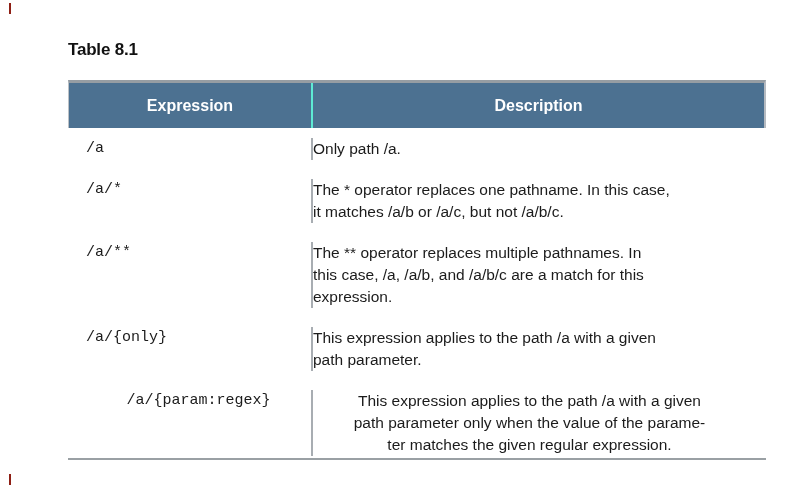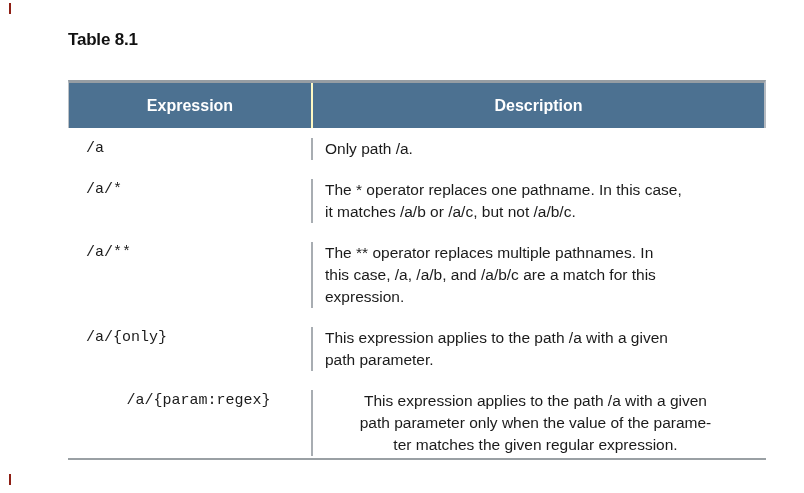--- a/index.html
+++ b/index.html
@@ -6,49 +6,49 @@
   body{
     width:804px;height:493px;background:#ffffff;overflow:hidden;position:relative;
     font-family:"Liberation Sans",sans-serif;color:#1b1b1b;
     -webkit-font-smoothing:antialiased;
   }
   .edge-mark{position:absolute;left:9px;width:2px;height:11px;background:#8e1f15;}
   .edge-mark.top{top:3px;}
   .edge-mark.bottom{top:474px;}
 
   .table-caption{
-    position:absolute;left:68px;top:30px;display:flex;gap:13px;
+    position:absolute;left:68px;top:40px;display:flex;gap:13px;
     font-size:17px;font-weight:bold;color:#111;letter-spacing:0.2px;white-space:nowrap;
   }
   .caption-label{letter-spacing:-0.2px;}
 
   .mvc-table{position:absolute;left:68px;top:80px;width:698px;}
   .thead{
     display:flex;height:48px;background:#4c7191;
     border-top:3px solid #969da3;border-left:1px solid #bcc1c6;border-right:2px solid #b5bac0;
     box-sizing:border-box;
   }
   .th{
     display:flex;align-items:center;justify-content:center;
     color:#ffffff;font-weight:bold;font-size:16px;box-sizing:border-box;
   }
-  .th.col1{width:244px;border-right:2px solid #fef9c3;}
+  .th.col1{width:244px;border-right:2px solid #5eead4;}
   .th.col2{flex:1;}
 
   .tbody{border-bottom:2px solid #9aa0a4;}
   .row{display:flex;align-items:stretch;padding:10px 0 9px 0;}
   .row:last-child{padding-bottom:2px;text-align:center;}
   .td{box-sizing:border-box;}
   .td.expr{
     width:245px;padding-left:18px;border-right:2px solid #a8adb2;
     font-family:"Liberation Mono","DejaVu Sans Mono",monospace;
     font-size:15px;line-height:22px;color:#1b1b1b;
   }
   .td.desc{
-    flex:1;padding-left:12px;padding-right:20px;
+    flex:1;padding-right:20px;
     font-size:15.5px;line-height:22px;white-space:pre-line;color:#1b1b1b;
   }
 </style>
 </head>
 <body>
 
 <div>
 
   <span class="edge-mark top"></span>
   <span class="edge-mark bottom"></span>

